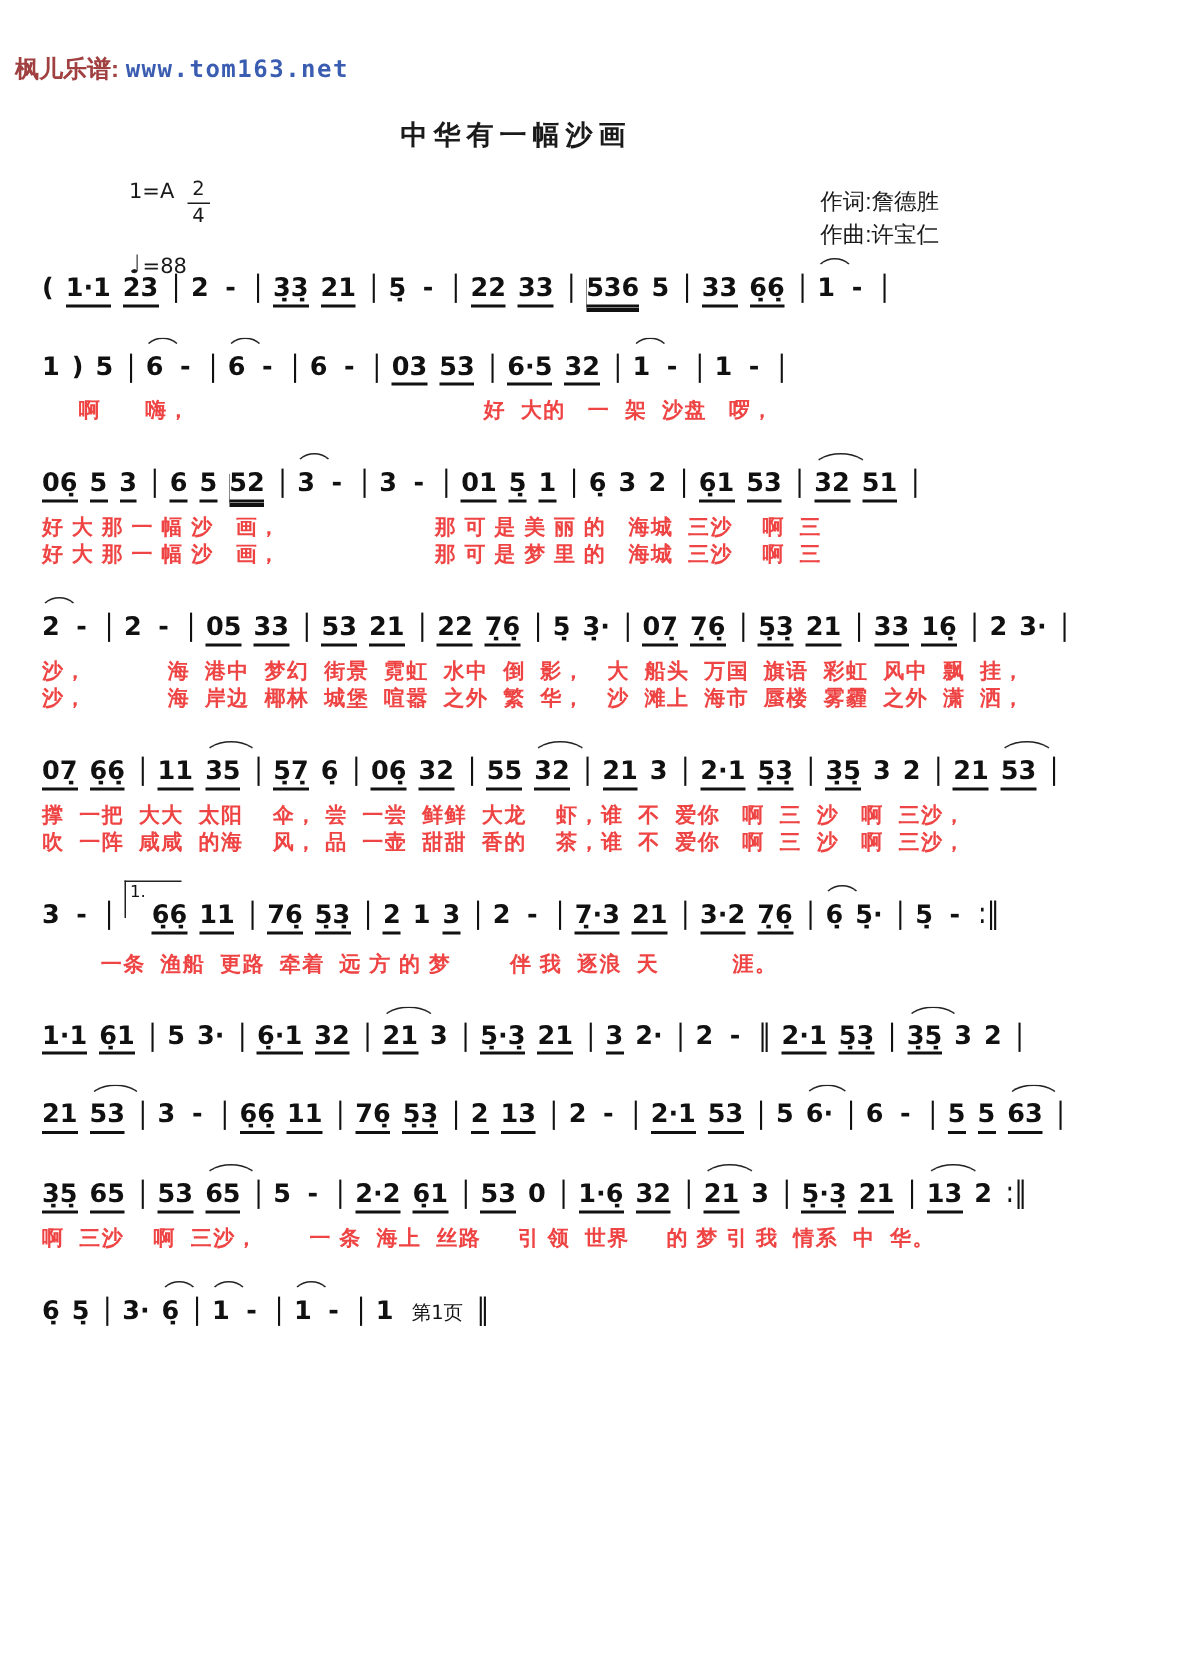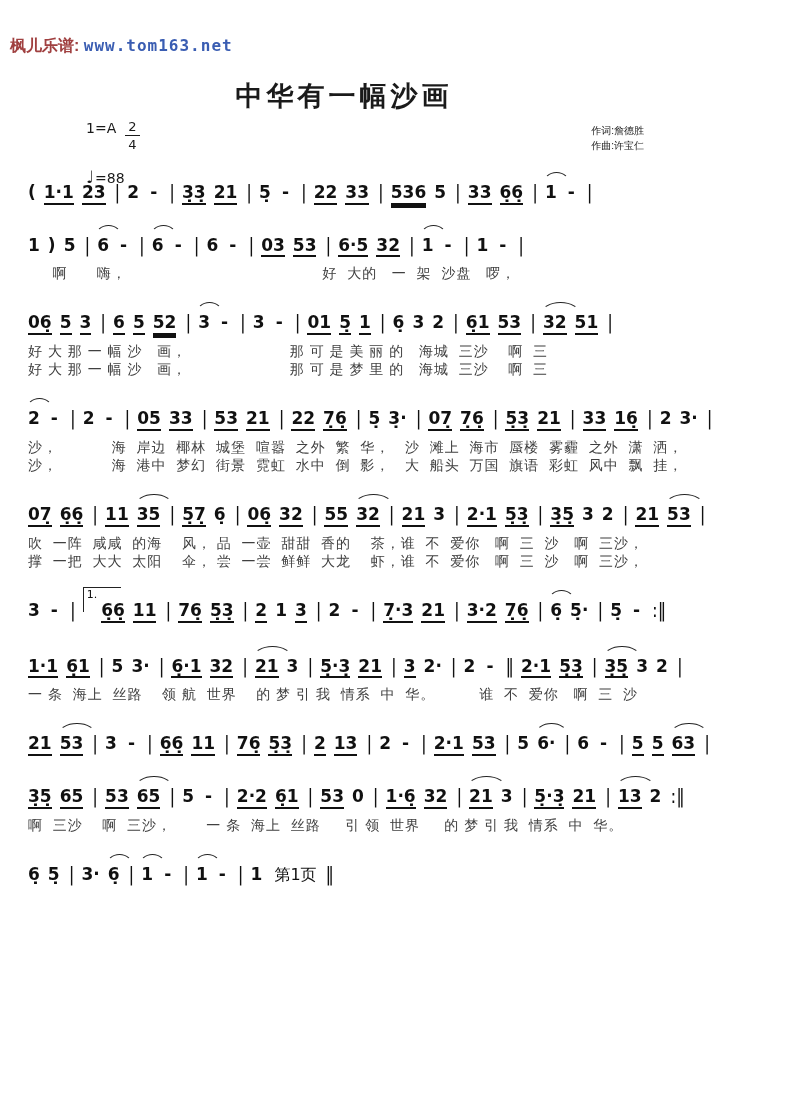--- a/index.html
+++ b/index.html
@@ -9,51 +9,51 @@
   }
   .page{position:relative;width:688px;height:1119px;}
 
   
   .watermark{position:absolute;top:36px;left:10px;font-size:16px;font-weight:bold;white-space:pre;}
   .site-label{color:#a04040;}
   .site-url{color:#3a5db2;font-family:"DejaVu Sans Mono","Liberation Mono",monospace;letter-spacing:1px;}
 
   
   .title{position:absolute;top:78px;left:0;width:100%;text-align:center;margin:0;
-    font-size:27px;font-weight:bold;letter-spacing:4px;color:#1a1a1a;}
+    font-size:18px;font-weight:bold;letter-spacing:4px;color:#1a1a1a;}
 
   
   .keyblock{position:absolute;top:120px;left:86px;font-size:14px;color:#1a1a1a;
     font-family:"DejaVu Sans","Liberation Sans",sans-serif;}
   .keyline{display:flex;align-items:flex-start;}
   .frac{display:inline-flex;flex-direction:column;align-items:center;margin-left:9px;font-size:13px;line-height:1;}
   .frac .num{padding:0 3px 2px;}
   .frac .den{border-top:1px solid #1a1a1a;padding:2px 3px 0;}
   .tempo{margin-top:16px;font-size:14px;}
   .notechar{font-size:17px;margin-right:1px;}
 
-  .credits{position:absolute;top:124px;right:44px;font-size:10px;line-height:1.45;text-align:left;}
+  .credits{position:absolute;top:124px;right:62px;font-size:15px;line-height:1.45;text-align:left;}
 
   
   #systems{position:absolute;top:168px;left:28px;width:740px;}
   .system{margin-bottom:16px;}
   .notes-row{padding-top:15px;margin-bottom:7px;white-space:nowrap;}
   .tok{display:inline-block;position:relative;font-family:"DejaVu Sans","Liberation Sans",sans-serif;
     font-weight:bold;font-size:17px;line-height:1.15;color:#111;margin-right:8px;vertical-align:baseline;}
   .tok.u1{border-bottom:2px solid #111;}
   .tok.u2{border-bottom:2px solid #111;box-shadow:0 3px 0 0 #111;text-align:right;}
   .tok.bar{font-weight:500;margin:0 7px 0 1px;transform:scaleY(1.15);}
   .tok.dash{margin:0 11px 0 3px;}
   .tok.arc::before{content:"";position:absolute;left:-2px;right:-13px;top:-11px;height:11px;
     border-top:1.6px solid #222;border-left:1.6px solid transparent;border-right:1.6px solid transparent;
     border-radius:50% 50% 0 0 / 100% 100% 0 0;}
   .tok.volta{font-size:11px;font-weight:normal;vertical-align:top;position:relative;top:-14px;
     border-left:1.2px solid #222;border-top:1.2px solid #222;padding:1px 24px 10px 3px;margin-right:-20px;}
-  .tok.small{font-size:16px;font-weight:normal;margin:0 8px 0 4px;}
-  .lyric{font-size:14px;color:#404040;white-space:pre;letter-spacing:1px;line-height:1.3;}
+  .tok.small{font-size:13px;font-weight:normal;margin:0 8px 0 4px;}
+  .lyric{font-size:14px;color:#ef4444;white-space:pre;letter-spacing:1px;line-height:1.3;font-weight:bold;}
 </style>
 </head>
 <body>
 
 <div class="page">
 
   <div class="watermark"><span class="site-label">枫儿乐谱:</span><span> </span><span class="site-url">www.tom163.net</span></div>
 
   <h1 class="title">中华有一幅沙画</h1>
 
@@ -83,34 +83,34 @@
         <div class="notes-row"><span class="tok">1</span><span class="tok">)</span><span class="tok">5</span><span class="tok bar">|</span><span class="tok arc">6</span><span class="tok dash">-</span><span class="tok bar">|</span><span class="tok arc">6</span><span class="tok dash">-</span><span class="tok bar">|</span><span class="tok">6</span><span class="tok dash">-</span><span class="tok bar">|</span><span class="tok u1">03</span><span class="tok u1">53</span><span class="tok bar">|</span><span class="tok u1">6·5</span><span class="tok u1">32</span><span class="tok bar">|</span><span class="tok arc">1</span><span class="tok dash">-</span><span class="tok bar">|</span><span class="tok">1</span><span class="tok dash">-</span><span class="tok bar">|</span></div>
         <div class="lyric">     啊      嗨，                                        好  大的   一  架  沙盘   啰，</div>
       </div>
       <div class="system">
         <div class="notes-row"><span class="tok u1">06̣</span><span class="tok u1">5</span><span class="tok u1">3</span><span class="tok bar">|</span><span class="tok u1">6</span><span class="tok u1">5</span><span class="tok u2">52</span><span class="tok bar">|</span><span class="tok arc">3</span><span class="tok dash">-</span><span class="tok bar">|</span><span class="tok">3</span><span class="tok dash">-</span><span class="tok bar">|</span><span class="tok u1">01</span><span class="tok u1">5̣</span><span class="tok u1">1</span><span class="tok bar">|</span><span class="tok">6̣</span><span class="tok">3</span><span class="tok">2</span><span class="tok bar">|</span><span class="tok u1">6̣1</span><span class="tok u1">53</span><span class="tok bar">|</span><span class="tok arc u1">32</span><span class="tok u1">51</span><span class="tok bar">|</span></div>
         <div class="lyric">好 大 那 一 幅 沙   画，                     那 可 是 美 丽 的   海城  三沙    啊  三</div>
         <div class="lyric">好 大 那 一 幅 沙   画，                     那 可 是 梦 里 的   海城  三沙    啊  三</div>
       </div>
       <div class="system">
         <div class="notes-row"><span class="tok arc">2</span><span class="tok dash">-</span><span class="tok bar">|</span><span class="tok">2</span><span class="tok dash">-</span><span class="tok bar">|</span><span class="tok u1">05</span><span class="tok u1">33</span><span class="tok bar">|</span><span class="tok u1">53</span><span class="tok u1">21</span><span class="tok bar">|</span><span class="tok u1">22</span><span class="tok u1">7̣6̣</span><span class="tok bar">|</span><span class="tok">5̣</span><span class="tok">3̣·</span><span class="tok bar">|</span><span class="tok u1">07̣</span><span class="tok u1">7̣6̣</span><span class="tok bar">|</span><span class="tok u1">5̣3̣</span><span class="tok u1">21</span><span class="tok bar">|</span><span class="tok u1">33</span><span class="tok u1">16̣</span><span class="tok bar">|</span><span class="tok">2</span><span class="tok">3·</span><span class="tok bar">|</span></div>
+        <div class="lyric">沙，           海  港中  梦幻  街景  霓虹  水中  倒  影，   大  船头  万国  旗语  彩虹  风中  飘  挂，</div>
         <div class="lyric">沙，           海  岸边  椰林  城堡  喧嚣  之外  繁  华，   沙  滩上  海市  蜃楼  雾霾  之外  潇  洒，</div>
-        <div class="lyric">沙，           海  港中  梦幻  街景  霓虹  水中  倒  影，   大  船头  万国  旗语  彩虹  风中  飘  挂，</div>
       </div>
       <div class="system">
         <div class="notes-row"><span class="tok u1">07̣</span><span class="tok u1">6̣6̣</span><span class="tok bar">|</span><span class="tok u1">11</span><span class="tok arc u1">35</span><span class="tok bar">|</span><span class="tok u1">5̣7̣</span><span class="tok">6̣</span><span class="tok bar">|</span><span class="tok u1">06̣</span><span class="tok u1">32</span><span class="tok bar">|</span><span class="tok u1">55</span><span class="tok arc u1">32</span><span class="tok bar">|</span><span class="tok u1">21</span><span class="tok">3</span><span class="tok bar">|</span><span class="tok u1">2·1</span><span class="tok u1">5̣3̣</span><span class="tok bar">|</span><span class="tok u1">3̣5̣</span><span class="tok">3</span><span class="tok">2</span><span class="tok bar">|</span><span class="tok u1">21</span><span class="tok arc u1">53</span><span class="tok bar">|</span></div>
+        <div class="lyric">撑  一把  大大  太阳    伞， 尝  一尝  鲜鲜  大龙    虾，谁  不  爱你   啊  三  沙   啊  三沙，</div>
         <div class="lyric">吹  一阵  咸咸  的海    风， 品  一壶  甜甜  香的    茶，谁  不  爱你   啊  三  沙   啊  三沙，</div>
-        <div class="lyric">撑  一把  大大  太阳    伞， 尝  一尝  鲜鲜  大龙    虾，谁  不  爱你   啊  三  沙   啊  三沙，</div>
       </div>
       <div class="system">
         <div class="notes-row"><span class="tok">3</span><span class="tok dash">-</span><span class="tok bar">|</span><span class="tok volta">1.</span><span class="tok u1">6̣6̣</span><span class="tok u1">11</span><span class="tok bar">|</span><span class="tok u1">76̣</span><span class="tok u1">5̣3̣</span><span class="tok bar">|</span><span class="tok u1">2</span><span class="tok">1</span><span class="tok u1">3</span><span class="tok bar">|</span><span class="tok">2</span><span class="tok dash">-</span><span class="tok bar">|</span><span class="tok u1">7̣·3</span><span class="tok u1">21</span><span class="tok bar">|</span><span class="tok u1">3·2</span><span class="tok u1">7̣6̣</span><span class="tok bar">|</span><span class="tok arc">6̣</span><span class="tok">5̣·</span><span class="tok bar">|</span><span class="tok">5̣</span><span class="tok dash">-</span><span class="tok bar">:‖</span></div>
+        <div class="lyric">        一条  渔船  更路  牵着  远 方 的 梦        伴 我  逐浪  天          涯。</div>
       </div>
       <div class="system">
         <div class="notes-row"><span class="tok u1">1·1</span><span class="tok u1">6̣1</span><span class="tok bar">|</span><span class="tok">5</span><span class="tok">3·</span><span class="tok bar">|</span><span class="tok u1">6̣·1</span><span class="tok u1">32</span><span class="tok bar">|</span><span class="tok arc u1">21</span><span class="tok">3</span><span class="tok bar">|</span><span class="tok u1">5̣·3̣</span><span class="tok u1">21</span><span class="tok bar">|</span><span class="tok u1">3</span><span class="tok">2·</span><span class="tok bar">|</span><span class="tok">2</span><span class="tok dash">-</span><span class="tok bar">‖</span><span class="tok u1">2·1</span><span class="tok u1">5̣3̣</span><span class="tok bar">|</span><span class="tok arc u1">3̣5̣</span><span class="tok">3</span><span class="tok">2</span><span class="tok bar">|</span></div>
-        <div class="lyric">一 条  海上  丝路    领 航  世界    的 梦 引 我  情系  中  华。         谁  不  爱你   啊  三  沙</div>
       </div>
       <div class="system">
         <div class="notes-row"><span class="tok u1">21</span><span class="tok arc u1">53</span><span class="tok bar">|</span><span class="tok">3</span><span class="tok dash">-</span><span class="tok bar">|</span><span class="tok u1">6̣6̣</span><span class="tok u1">11</span><span class="tok bar">|</span><span class="tok u1">76̣</span><span class="tok u1">5̣3̣</span><span class="tok bar">|</span><span class="tok u1">2</span><span class="tok u1">13</span><span class="tok bar">|</span><span class="tok">2</span><span class="tok dash">-</span><span class="tok bar">|</span><span class="tok u1">2·1</span><span class="tok u1">53</span><span class="tok bar">|</span><span class="tok">5</span><span class="tok arc">6·</span><span class="tok bar">|</span><span class="tok">6</span><span class="tok dash">-</span><span class="tok bar">|</span><span class="tok u1">5</span><span class="tok u1">5</span><span class="tok arc u1">63</span><span class="tok bar">|</span></div>
       </div>
       <div class="system">
         <div class="notes-row"><span class="tok u1">3̣5̣</span><span class="tok u1">65</span><span class="tok bar">|</span><span class="tok u1">53</span><span class="tok arc u1">65</span><span class="tok bar">|</span><span class="tok">5</span><span class="tok dash">-</span><span class="tok bar">|</span><span class="tok u1">2·2</span><span class="tok u1">6̣1</span><span class="tok bar">|</span><span class="tok u1">53</span><span class="tok">0</span><span class="tok bar">|</span><span class="tok u1">1·6̣</span><span class="tok u1">32</span><span class="tok bar">|</span><span class="tok arc u1">21</span><span class="tok">3</span><span class="tok bar">|</span><span class="tok u1">5̣·3̣</span><span class="tok u1">21</span><span class="tok bar">|</span><span class="tok arc u1">13</span><span class="tok">2</span><span class="tok bar">:‖</span></div>
         <div class="lyric">啊  三沙    啊  三沙，       一 条  海上  丝路     引 领  世界     的 梦 引 我  情系  中  华。</div>
       </div>
       <div class="system">
         <div class="notes-row"><span class="tok">6̣</span><span class="tok">5̣</span><span class="tok bar">|</span><span class="tok">3·</span><span class="tok arc">6̣</span><span class="tok bar">|</span><span class="tok arc">1</span><span class="tok dash">-</span><span class="tok bar">|</span><span class="tok arc">1</span><span class="tok dash">-</span><span class="tok bar">|</span><span class="tok">1</span><span class="tok small">第1页</span><span class="tok bar">‖</span></div>

